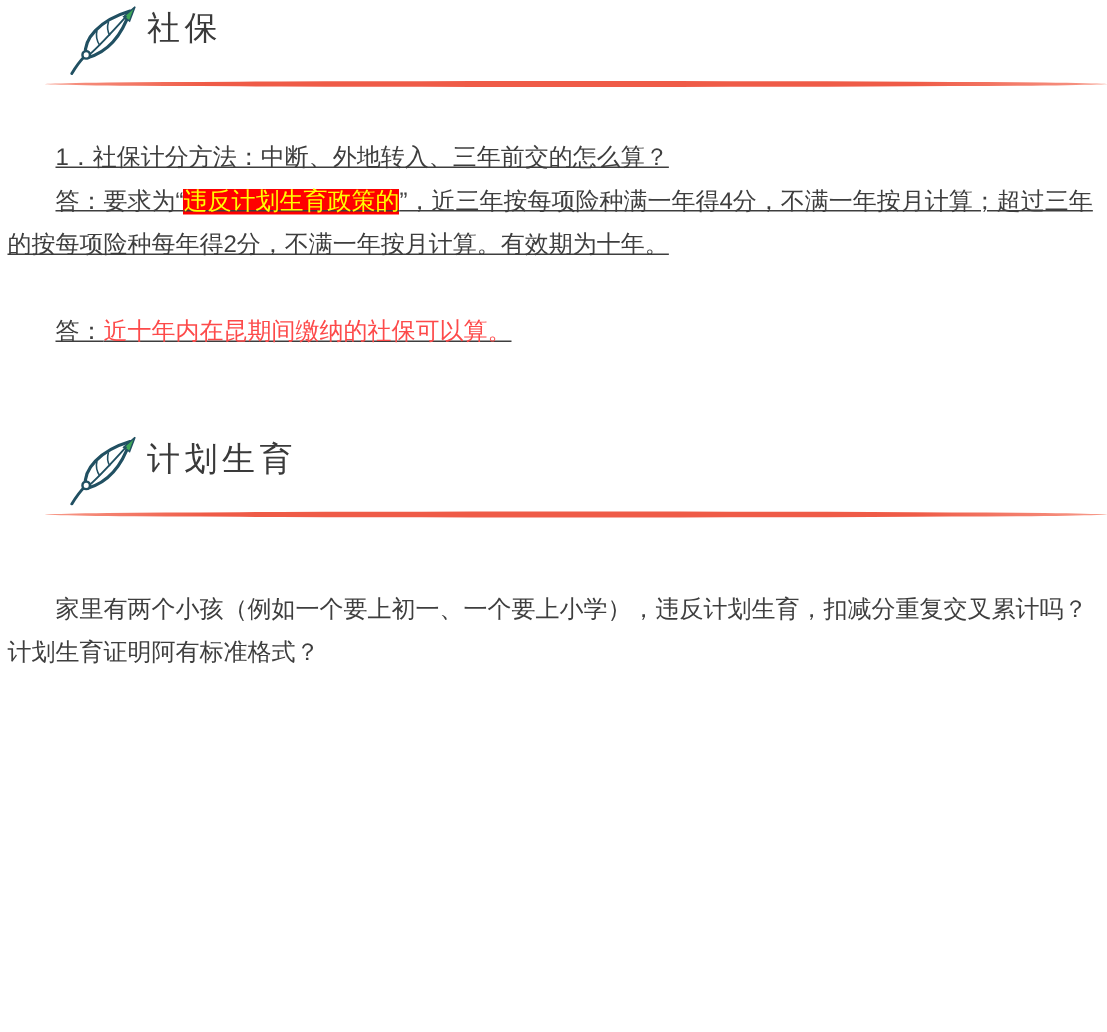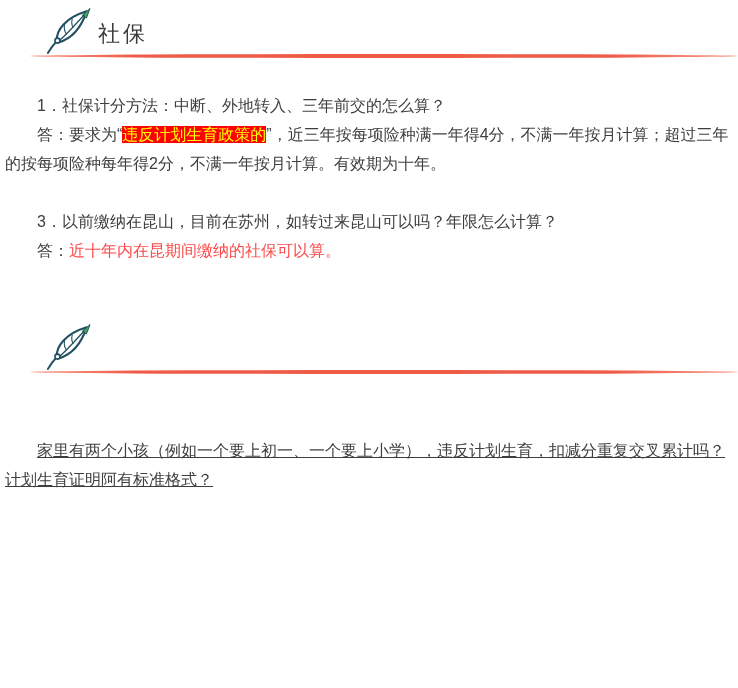--- a/index.html
+++ b/index.html
@@ -20,21 +20,21 @@
     background:var(--page-bg);
     font-family:"Liberation Sans","DejaVu Sans",sans-serif;
     color:var(--body-text);
   }
   .page{width:738px;height:688px;}
   .section{display:block;}
   .section-1{margin-top:6px;}
   .section-2{margin-top:57px;}
   .section-header{
     position:relative;height:52px;
-    display:flex;align-items:center;
+    display:flex;
     padding-left:45px;box-sizing:border-box;
   }
   .icon-wrap{width:46px;height:46px;display:inline-block;flex:0 0 auto;margin-top:-2px;}
   .icon-wrap svg{display:block;}
   .section-title{
     margin:0 0 0 7px;
     font-size:22px;font-weight:400;
     color:var(--heading-text);
     letter-spacing:3px;
     line-height:1;
@@ -46,22 +46,22 @@
     background:linear-gradient(90deg,
       var(--accent-line-soft) 0%,
       var(--accent-line) 15%,
       var(--accent-line) 82%,
       var(--accent-line-soft) 100%);
   }
   .section-content{
     padding:0 8px 0 5px;
     font-size:16px;line-height:29px;
   }
-  .content-1{margin-top:33px;}
-  .content-2{margin-top:62px;text-decoration:underline;}
+  .content-1{margin-top:33px;text-decoration:underline;}
+  .content-2{margin-top:47px;}
   .qa-block{margin-bottom:29px;}
   .qa-block:last-child{margin-bottom:0;}
   .para{margin:0;text-indent:2em;}
   .seg-normal{color:var(--body-text);}
   .seg-red{color:var(--red-text);}
   .seg-highlight{background:var(--highlight-bg);color:var(--highlight-text);}
 </style>
 </head>
 <body>
 
@@ -84,39 +84,39 @@
       <span class="accent-line"></span>
     </header>
     <div class="section-content content-1">
         <div class="qa-block">
           <p class="para"><span class="seg seg-normal">1．社保计分方法：中断、外地转入、三年前交的怎么算？</span></p>
           <p class="para"><span class="seg seg-normal">答：要求为“</span><span class="seg seg-highlight">违反计划生育政策的</span><span class="seg seg-normal">”，近三年按每项险种满一年得4分，不满一年按月计算；超过三年的按每项险种每年得2分，不满一年按月计算。有效期为十年。</span></p>
         </div>
         <div class="qa-block">
         </div>
         <div class="qa-block">
-          <p class="para"><span class="seg seg-normal">3．以前缴纳在昆山，目前在苏州，如转过来昆山可以吗？年限怎么计算？</span></p>
           <p class="para"><span class="seg seg-normal">答：</span><span class="seg seg-red">近十年内在昆期间缴纳的社保可以算。</span></p>
         </div>
       </div>
   </section>
 
   <section class="section section-2">
     <header class="section-header">
       <span class="icon-wrap">
         <svg viewBox="0 0 48 48" width="46" height="46" aria-hidden="true">
           <path d="M3 47 C6 42 9 38 12 35" stroke="#215062" stroke-width="2" fill="none" stroke-linecap="round"></path>
           <path d="M12.5 34.5 C11 23 22 10 43.5 3.5 C38 20 28 32 14 36 Z" fill="#ffffff" stroke="#215062" stroke-width="2.2" stroke-linejoin="round"></path>
           <path d="M39 7.5 L47 0.5 L43.2 10.5 Z" fill="#3fa757" stroke="#215062" stroke-width="1"></path>
           <path d="M15 34 C22 28 32 17 41 7" stroke="#215062" stroke-width="1.3" fill="none"></path>
           <path d="M22.5 27.5 C20.5 24.5 19.5 21 20.5 17" stroke="#215062" stroke-width="1.1" fill="none"></path>
           <path d="M29.5 20.5 C27.5 17.5 27.5 14.5 28.5 11" stroke="#215062" stroke-width="1.1" fill="none"></path>
           <circle cx="13" cy="34" r="2.6" fill="#ffffff" stroke="#215062" stroke-width="1.7"></circle>
         </svg>
       </span>
+      <h2 class="section-title">计划生育</h2>
       <span class="accent-line"></span>
     </header>
     <div class="section-content content-2">
         <div class="qa-block">
           <p class="para"><span class="seg seg-normal">家里有两个小孩（例如一个要上初一、一个要上小学），违反计划生育，扣减分重复交叉累计吗？计划生育证明阿有标准格式？</span></p>
         </div>
       </div>
   </section>
 
 </main>

